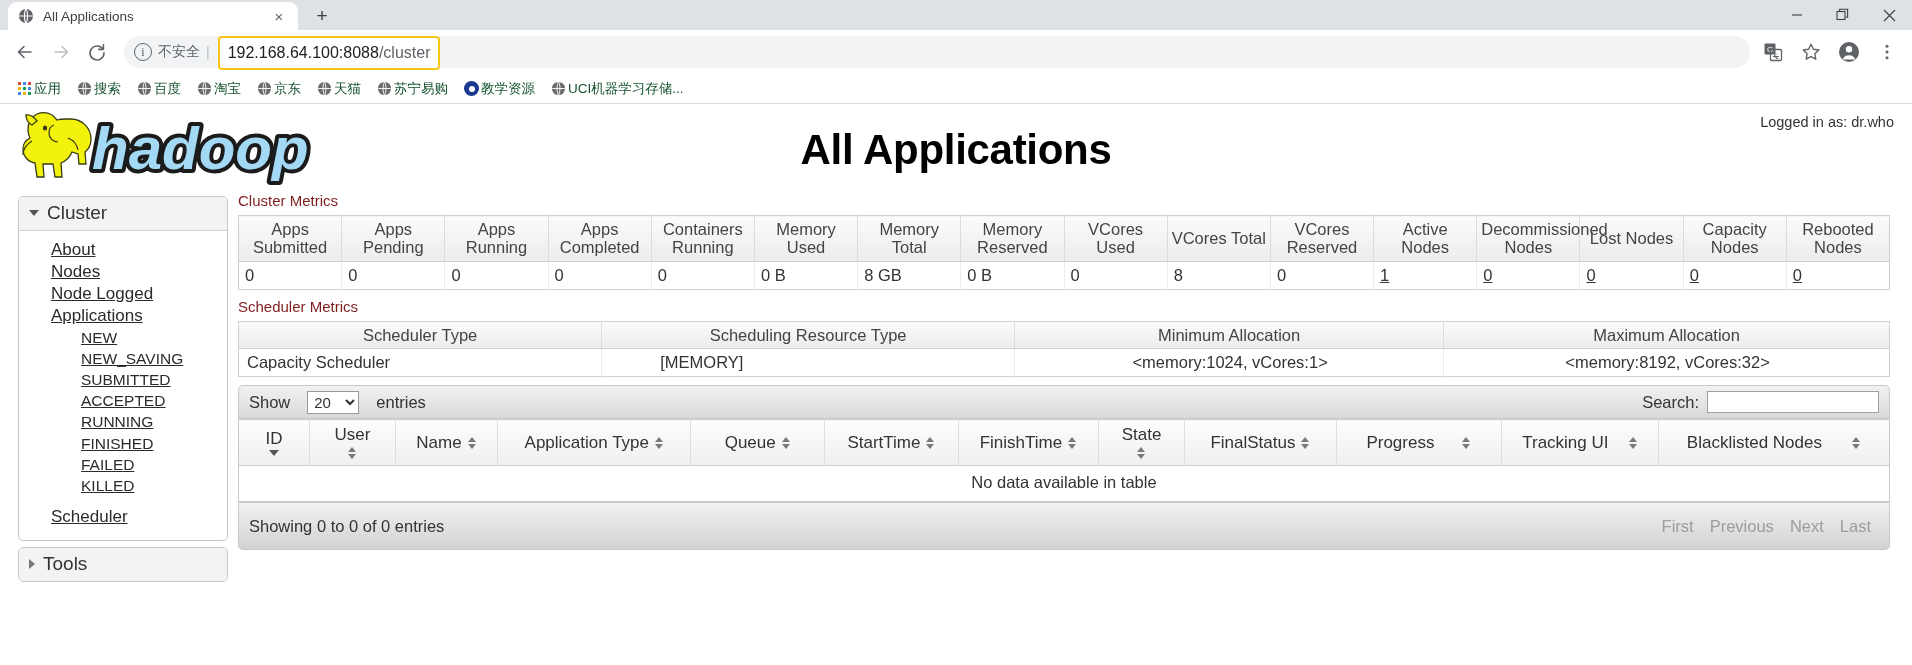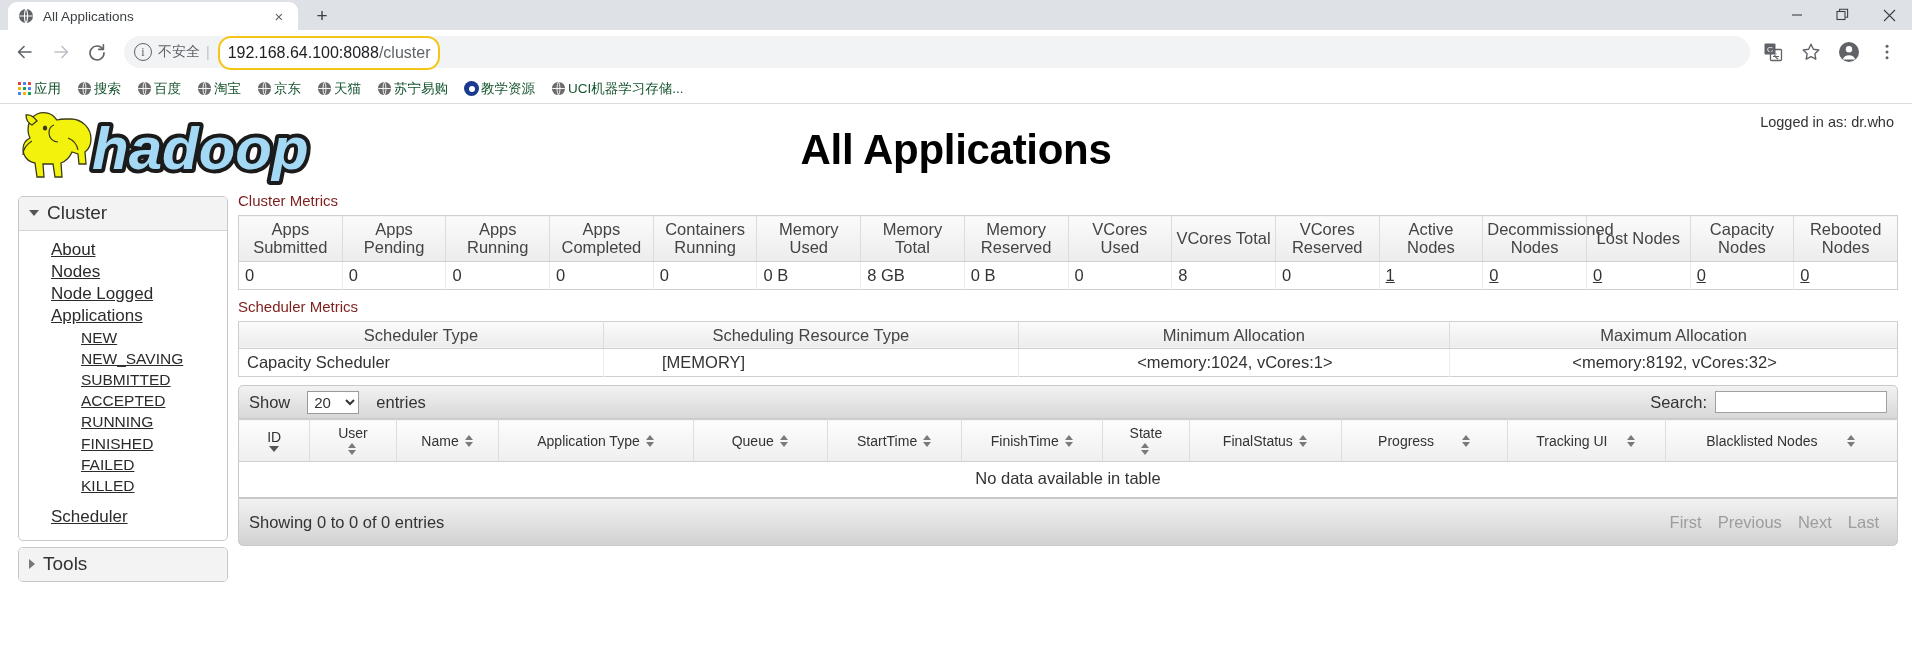--- a/index.html
+++ b/index.html
@@ -94,21 +94,21 @@
     display: flex; align-items: center; justify-content: center;
     font-size: 12px; color: #5f6368;
     font-family: "Liberation Serif", serif;
     flex: 0 0 18px;
   }
   .notsecure { font-size: 14px; color: #5f6368; white-space: nowrap; }
   .url-sep { color: #bdc1c6; font-size: 14px; }
   .url-box {
     border: 2px solid #f5c518;
     background: #fff;
-    border-radius: 13px;
+    border-radius: 4px;
     padding: 3px 8px;
     margin-left: 2px;
     height: 34px;
     display: flex; align-items: center;
     position: relative; top: 1px;
   }
   .url-host { font-size: 16px; color: #202124; }
   .url-rest { font-size: 16px; color: #5f6368; }
   .tb-right { display: flex; align-items: center; gap: 4px; margin-left: 4px; }
   .tb-icon {
@@ -177,21 +177,21 @@
     position: absolute;
     left: 0; right: 0;
     text-align: center;
     font-size: 42px;
     font-weight: bold;
     color: #000;
     top: 22px;
     letter-spacing: -0.3px;
   }
 
-  .body-wrap { display: flex; align-items: flex-start; padding: 0 0 0 0; }
+  .body-wrap { display: flex; align-items: flex-start; padding: 0 8px 0 0; }
 
   
   .sidebar { width: 228px; flex: 0 0 228px; padding-left: 18px; padding-top: 6px; }
   .nav-block {
     border: 1px solid #c7c7c7;
     border-radius: 5px;
     background: #fff;
     margin-bottom: 6px;
     overflow: hidden;
   }
@@ -287,21 +287,21 @@
     font-size: 14px;
     padding: 0 4px;
     font-family: "Liberation Sans", sans-serif;
   }
 
   table.apps {
     width: 100%;
     border-collapse: collapse;
     border-left: 1px solid #c9c9c9;
     border-right: 1px solid #c9c9c9;
-    font-size: 14px;
+    font-size: 17px;
     table-layout: fixed;
   }
   table.apps th {
     background: linear-gradient(#fdfdfd, #efefef);
     border-right: 1px solid #dedede;
     border-bottom: 1px solid #cfcfcf;
     border-top: 1px solid #cfcfcf;
     font-weight: normal;
     color: #333;
     padding: 5px 6px;

